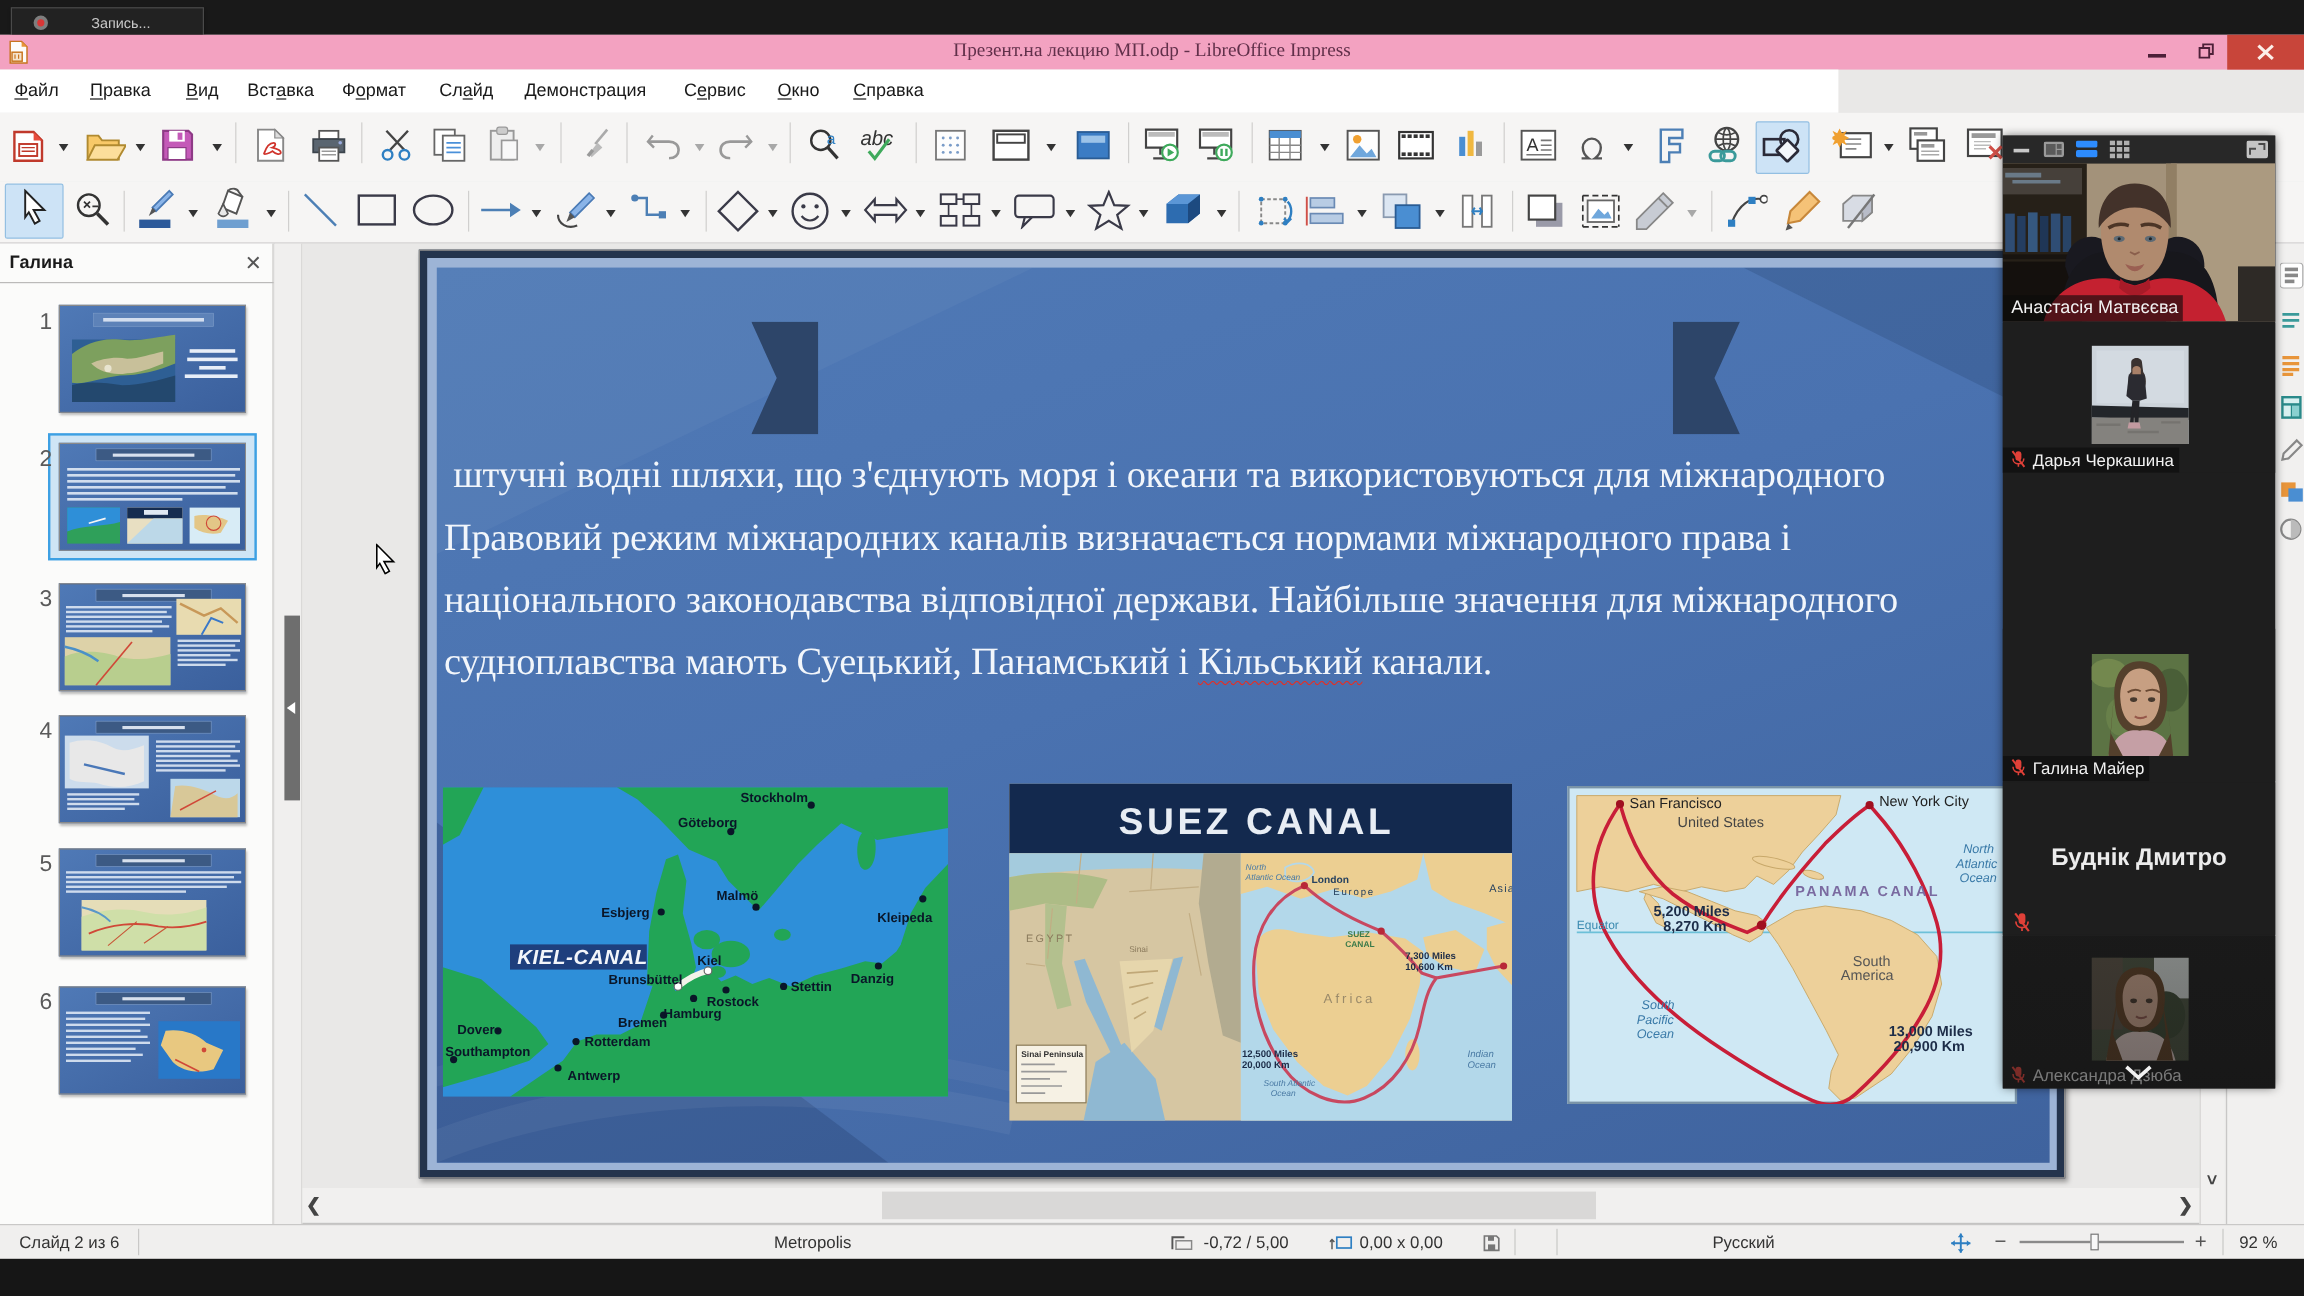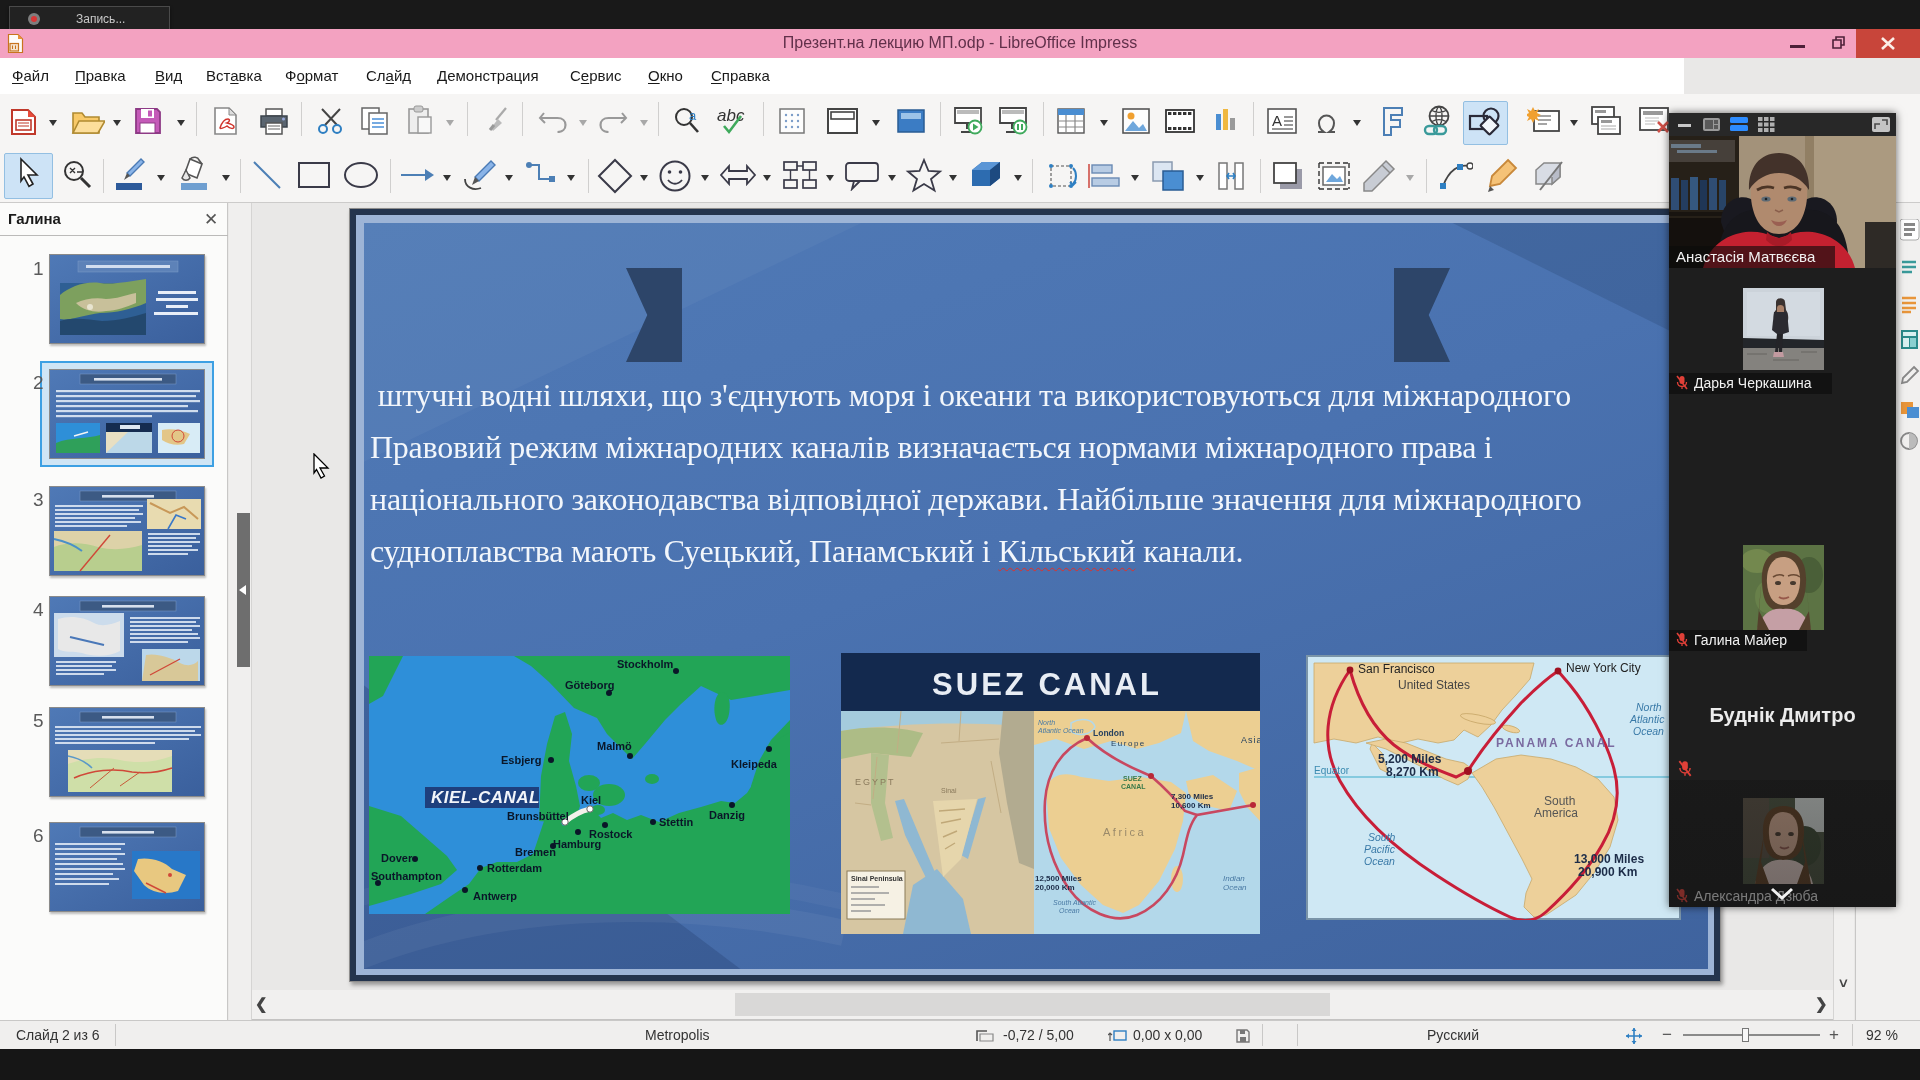--- a/index.html
+++ b/index.html
@@ -6,30 +6,30 @@
   body { font-family:"Liberation Sans", sans-serif; width:1920px; height:1080px; overflow:hidden; background:#191919; }
   #screen { position:relative; width:1920px; height:1080px; background:#e9e8e7; }
   .abs { position:absolute; }
   
   #topblack { position:absolute; left:0; top:0; width:1920px; height:29px; background:#191919; }
   #recchip { position:absolute; left:9px; top:6px; width:161px; height:25px; background:#222; border:1px solid #4a4a4a; box-shadow:0 2px 3px rgba(0,0,0,.5); display:flex; align-items:center; }
   #recchip .dot { width:12px; height:12px; border-radius:50%; background:#7e7e7e; margin-left:18px; position:relative; }
   #recchip .dot:after { content:""; position:absolute; left:3px; top:3px; width:6px; height:6px; border-radius:50%; background:#d93636; }
   #recchip .txt { color:#c8c8c8; font-size:12px; margin-left:36px; }
   
-  #titlebar { position:absolute; left:0; top:29px; width:1920px; height:29px; background:#f3a2c1; }
+  #titlebar { position:absolute; left:0; top:29px; width:1920px; height:29px; background:#f3a2c1;font-family:Liberation Serif, serif; }
   #tb-title { position:absolute; width:100%; text-align:center; top:5px; font-size:16px; color:#61304a; }
   #impress-icon { position:absolute; left:7px; top:4px; }
   .winbtn { position:absolute; top:0; height:29px; }
   #btn-min { left:1778px; width:40px; }
   #btn-min:after { content:""; position:absolute; left:12px; top:16px; width:15px; height:3px; background:#4d2038; }
   #btn-max { left:1818px; width:40px; }
   #btn-close { left:1856px; width:64px; background:#c8453a; }
   
-  #menubar { position:absolute; left:0; top:58px; width:1684px; height:36px; background:#ffffff; font-size:15px; color:#191919; }
+  #menubar { position:absolute; left:0; top:58px; width:1532px; height:36px; background:#ffffff; font-size:15px; color:#191919; }
   #menubar span.mi { position:absolute; top:9px; }
   #menubar u { text-decoration:underline; text-underline-offset:2px; }
   
   #tb1 { position:absolute; left:0; top:94px; width:1920px; height:57px; background:#f6f5f4; }
   #tb2 { position:absolute; left:0; top:151px; width:1920px; height:52px; background:#f6f5f4; border-bottom:1px solid #cccbca; }
   .ticon { position:absolute; top:0; }
   .tsep { position:absolute; top:8px; width:1px; height:34px; background:#d0cfce; }
   .darr { position:absolute; width:0; height:0; border-left:4.5px solid transparent; border-right:4.5px solid transparent; border-top:6px solid #333; }
   .darr.dis { border-top-color:#a8a8a8; }
   .hl { background:#cde3f6; border:1px solid #93bfe2; border-radius:2px; }
@@ -58,21 +58,21 @@
   
   #rightedge { position:absolute; left:1855px; top:203px; width:65px; height:817px; background:#f1f0ef; border-left:1px solid #c8c7c6; }
   
   #statusbar { position:absolute; left:0; top:1020px; width:1920px; height:29px; background:#f0efee; border-top:1px solid #c9c8c7; font-size:14px; color:#333; }
   #statusbar .si { position:absolute; top:6px; }
   #blackbottom { position:absolute; left:0; top:1049px; width:1920px; height:31px; background:#161616; }
   
   #zoompanel { position:absolute; left:1669px; top:113px; width:227px; height:794px; background:#1e1e1e; box-shadow:0 0 8px rgba(0,0,0,.6); }
   #zp-head { position:absolute; left:0; top:0; width:227px; height:23px; background:#282828; }
   .ztile { position:absolute; left:0; width:227px; overflow:hidden; background:#1e1e1e; }
-  .zname { position:absolute; left:0px; bottom:0px; background:rgba(12,12,12,.62); color:#f2f2f2; font-size:14px; padding:2px 20px 3px 7px; white-space:nowrap; }
+  .zname { position:absolute; left:0px; bottom:0px; background:rgba(12,12,12,.62); color:#f2f2f2; font-size:14px; padding:2px 4px 3px 7px; white-space:nowrap; }
   .micoff { display:inline-block; position:relative; width:12px; height:15px; margin-right:6px; vertical-align:-2px; }
 </style>
 </head>
 <body>
 <div id="screen">
 
 <div id="topblack">
       <div id="recchip">
         <div class="dot"></div>
         <div class="txt">Запись...</div>

